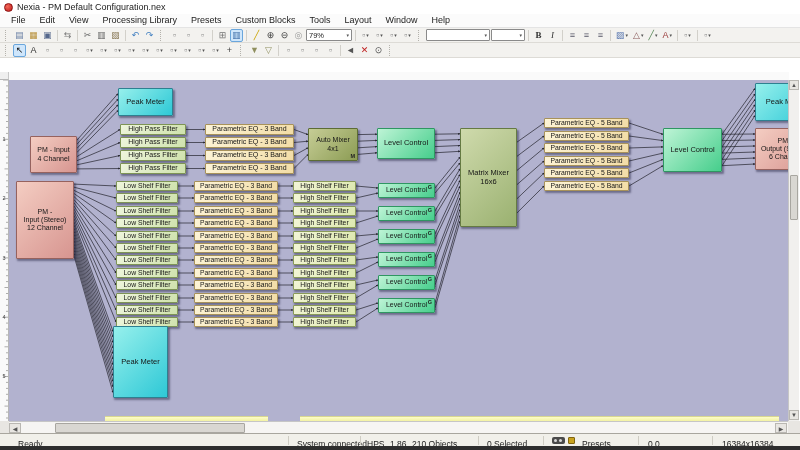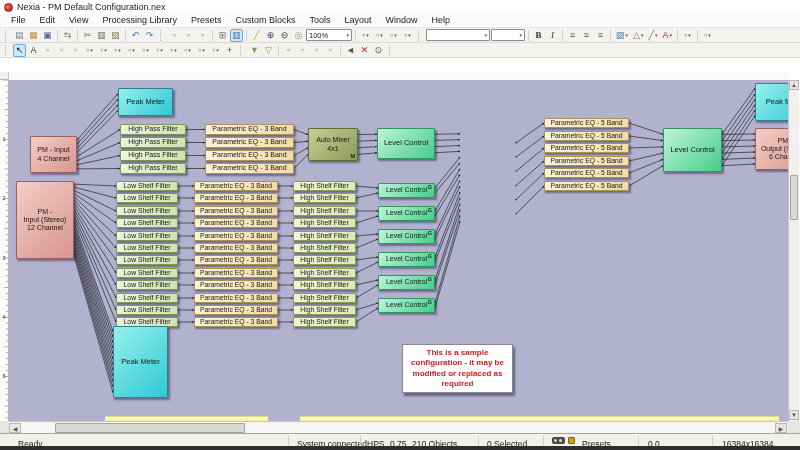--- a/index.html
+++ b/index.html
@@ -147,21 +147,21 @@
       <span class="tbtn">
         <span style="color: rgb(68, 68, 68);">⊕</span>
       </span>
       <span class="tbtn">
         <span style="color: rgb(68, 68, 68);">⊖</span>
       </span>
       <span class="tbtn">
         <span style="color: rgb(154, 154, 154);">◎</span>
       </span>
       <span class="combo" style="width: 46px;">
-        <span>100%</span>
+        <span>79%</span>
         <span class="caret">▾</span>
       </span>
       <span class="sep"></span>
       <span class="tbtn">
         <span style="color: rgb(138, 138, 138);">▫</span>
         <span class="caret">▾</span>
       </span>
       <span class="tbtn">
         <span style="color: rgb(138, 138, 138);">▫</span>
         <span class="caret">▾</span>
@@ -671,20 +671,22 @@
       <div class="block" style="left: 111px; top: 57px; width: 66px; height: 11px; font-size: 7px; background-image: linear-gradient(135deg, rgb(238, 245, 220), rgb(207, 226, 173)); border-color: rgb(126, 148, 85);"><span>High Pass Filter</span></div>
       <div class="block" style="left: 111px; top: 70px; width: 66px; height: 11px; font-size: 7px; background-image: linear-gradient(135deg, rgb(238, 245, 220), rgb(207, 226, 173)); border-color: rgb(126, 148, 85);"><span>High Pass Filter</span></div>
       <div class="block" style="left: 111px; top: 83px; width: 66px; height: 11px; font-size: 7px; background-image: linear-gradient(135deg, rgb(238, 245, 220), rgb(207, 226, 173)); border-color: rgb(126, 148, 85);"><span>High Pass Filter</span></div>
       <div class="block" style="left: 196px; top: 44px; width: 89px; height: 11px; font-size: 7px; background-image: linear-gradient(135deg, rgb(253, 244, 215), rgb(242, 220, 166)); border-color: rgb(168, 146, 90);"><span>Parametric EQ - 3 Band</span></div>
       <div class="block" style="left: 196px; top: 57px; width: 89px; height: 11px; font-size: 7px; background-image: linear-gradient(135deg, rgb(253, 244, 215), rgb(242, 220, 166)); border-color: rgb(168, 146, 90);"><span>Parametric EQ - 3 Band</span></div>
       <div class="block" style="left: 196px; top: 70px; width: 89px; height: 11px; font-size: 7px; background-image: linear-gradient(135deg, rgb(253, 244, 215), rgb(242, 220, 166)); border-color: rgb(168, 146, 90);"><span>Parametric EQ - 3 Band</span></div>
       <div class="block" style="left: 196px; top: 83px; width: 89px; height: 11px; font-size: 7px; background-image: linear-gradient(135deg, rgb(253, 244, 215), rgb(242, 220, 166)); border-color: rgb(168, 146, 90);"><span>Parametric EQ - 3 Band</span></div>
       <div class="block" style="left: 299px; top: 48px; width: 50px; height: 33px; font-size: 7px; background-image: linear-gradient(135deg, rgb(198, 205, 150), rgb(140, 156, 84)); border-color: rgb(92, 108, 52);"><span>Auto Mixer
 4x1</span><span class="badge" style="right: 2px; bottom: 1px;">M</span></div>
       <div class="block" style="left: 368px; top: 48px; width: 58px; height: 31px; font-size: 7.5px; background-image: linear-gradient(135deg, rgb(190, 244, 214), rgb(70, 206, 140)); border-color: rgb(47, 150, 98);"><span>Level Control</span></div>
+      <div class="block" style="left: 451px; top: 48px; width: 57px; height: 99px; font-size: 7.5px; background-image: linear-gradient(135deg, rgb(207, 218, 172), rgb(154, 177, 112)); border-color: rgb(101, 122, 67);"><span>Matrix Mixer
+16x6</span></div>
       <div class="block" style="left: 7px; top: 101px; width: 58px; height: 78px; font-size: 7px; background-image: linear-gradient(135deg, rgb(244, 205, 194), rgb(215, 149, 144)); border-color: rgb(150, 98, 94);"><span>PM -
 Input (Stereo)
 12 Channel</span></div>
       <div class="block" style="left: 107px; top: 101px; width: 62px; height: 10px; font-size: 6.8px; background-image: linear-gradient(135deg, rgb(238, 245, 220), rgb(207, 226, 173)); border-color: rgb(126, 148, 85);"><span>Low Shelf Filter</span></div>
       <div class="block" style="left: 107px; top: 113px; width: 62px; height: 10px; font-size: 6.8px; background-image: linear-gradient(135deg, rgb(238, 245, 220), rgb(207, 226, 173)); border-color: rgb(126, 148, 85);"><span>Low Shelf Filter</span></div>
       <div class="block" style="left: 107px; top: 126px; width: 62px; height: 10px; font-size: 6.8px; background-image: linear-gradient(135deg, rgb(238, 245, 220), rgb(207, 226, 173)); border-color: rgb(126, 148, 85);"><span>Low Shelf Filter</span></div>
       <div class="block" style="left: 107px; top: 138px; width: 62px; height: 10px; font-size: 6.8px; background-image: linear-gradient(135deg, rgb(238, 245, 220), rgb(207, 226, 173)); border-color: rgb(126, 148, 85);"><span>Low Shelf Filter</span></div>
       <div class="block" style="left: 107px; top: 151px; width: 62px; height: 10px; font-size: 6.8px; background-image: linear-gradient(135deg, rgb(238, 245, 220), rgb(207, 226, 173)); border-color: rgb(126, 148, 85);"><span>Low Shelf Filter</span></div>
       <div class="block" style="left: 107px; top: 163px; width: 62px; height: 10px; font-size: 6.8px; background-image: linear-gradient(135deg, rgb(238, 245, 220), rgb(207, 226, 173)); border-color: rgb(126, 148, 85);"><span>Low Shelf Filter</span></div>
       <div class="block" style="left: 107px; top: 175px; width: 62px; height: 10px; font-size: 6.8px; background-image: linear-gradient(135deg, rgb(238, 245, 220), rgb(207, 226, 173)); border-color: rgb(126, 148, 85);"><span>Low Shelf Filter</span></div>
@@ -728,44 +730,40 @@
       <div class="block" style="left: 535px; top: 51px; width: 85px; height: 10px; font-size: 6.8px; background-image: linear-gradient(135deg, rgb(253, 244, 215), rgb(242, 220, 166)); border-color: rgb(168, 146, 90);"><span>Parametric EQ - 5 Band</span></div>
       <div class="block" style="left: 535px; top: 63px; width: 85px; height: 10px; font-size: 6.8px; background-image: linear-gradient(135deg, rgb(253, 244, 215), rgb(242, 220, 166)); border-color: rgb(168, 146, 90);"><span>Parametric EQ - 5 Band</span></div>
       <div class="block" style="left: 535px; top: 76px; width: 85px; height: 10px; font-size: 6.8px; background-image: linear-gradient(135deg, rgb(253, 244, 215), rgb(242, 220, 166)); border-color: rgb(168, 146, 90);"><span>Parametric EQ - 5 Band</span></div>
       <div class="block" style="left: 535px; top: 88px; width: 85px; height: 10px; font-size: 6.8px; background-image: linear-gradient(135deg, rgb(253, 244, 215), rgb(242, 220, 166)); border-color: rgb(168, 146, 90);"><span>Parametric EQ - 5 Band</span></div>
       <div class="block" style="left: 535px; top: 101px; width: 85px; height: 10px; font-size: 6.8px; background-image: linear-gradient(135deg, rgb(253, 244, 215), rgb(242, 220, 166)); border-color: rgb(168, 146, 90);"><span>Parametric EQ - 5 Band</span></div>
       <div class="block" style="left: 654px; top: 48px; width: 59px; height: 44px; font-size: 7.5px; background-image: linear-gradient(135deg, rgb(190, 244, 214), rgb(70, 206, 140)); border-color: rgb(47, 150, 98);"><span>Level Control</span></div>
       <div class="block" style="left: 746px; top: 3px; width: 60px; height: 38px; font-size: 7.5px; background-image: linear-gradient(135deg, rgb(150, 240, 236), rgb(46, 200, 214)); border-color: rgb(46, 128, 144);"><span>Peak Meter</span></div>
       <div class="block" style="left: 746px; top: 48px; width: 60px; height: 42px; font-size: 7px; background-image: linear-gradient(135deg, rgb(244, 205, 194), rgb(215, 149, 144)); border-color: rgb(150, 98, 94);"><span>PM -
 Output (Stereo)
 6 Channel</span></div>
-      <div id="note">This is a sample
-configuration - it may be
-modified or replaced as
-required</div>
     </div>
   <div id="vscroll">
     <span class="sb-arrow" style="left:0;top:0;width:10px;height:10px;">▲</span>
     <span class="sb-thumb" style="left:1px;top:95px;width:8px;height:45px;"></span>
     <span class="sb-arrow" style="left:0;top:330px;width:10px;height:10px;">▼</span>
   </div>
   <div id="hscroll">
     <span class="sb-arrow" style="left:0;top:1px;width:12px;height:10px;">◀</span>
     <span class="sb-thumb" style="left:46px;top:1px;width:190px;height:10px;"></span>
     <span class="sb-arrow" style="left:766px;top:1px;width:12px;height:10px;">▶</span>
   </div>
   <div id="corner-bl"></div>
   <div id="corner-br"></div>
   <div id="statusbar">
     <span class="st" style="left:18px">Ready</span>
     <span class="stsep" style="left:288px"></span>
     <span class="st" style="left:297px">System connected</span>
     <span class="stsep" style="left:360px"></span>
     <span class="st" style="left:367px">HPS</span>
-    <span class="st" style="left:390px">0.75</span>
+    <span class="st" style="left:390px">1.86</span>
     <span class="st" style="left:412px">210 Objects</span>
     <span class="stsep" style="left:478px"></span>
     <span class="st" style="left:487px">0 Selected</span>
     <span class="stsep" style="left:543px"></span>
     <span class="net-icon"></span>
     <span class="lock-icon"></span>
     <span class="st" style="left:582px">Presets</span>
     <span class="stsep" style="left:638px"></span>
     <span class="st" style="left:648px">0,0</span>
     <span class="stsep" style="left:712px"></span>

